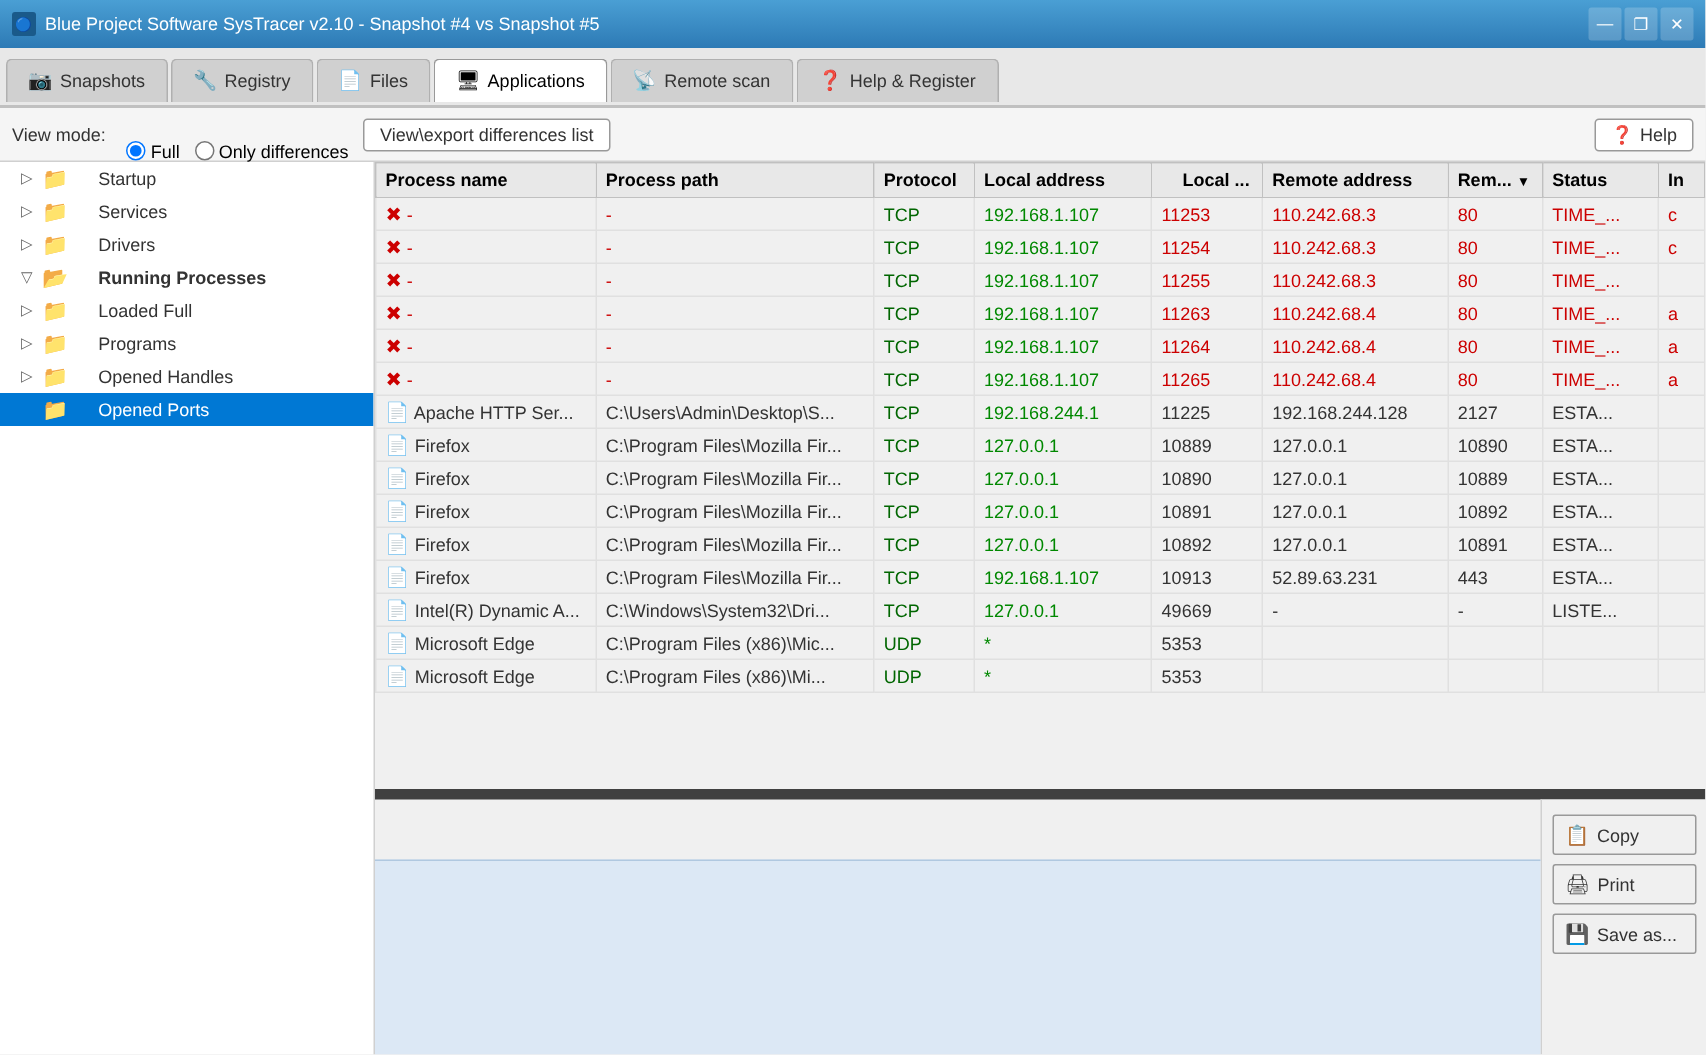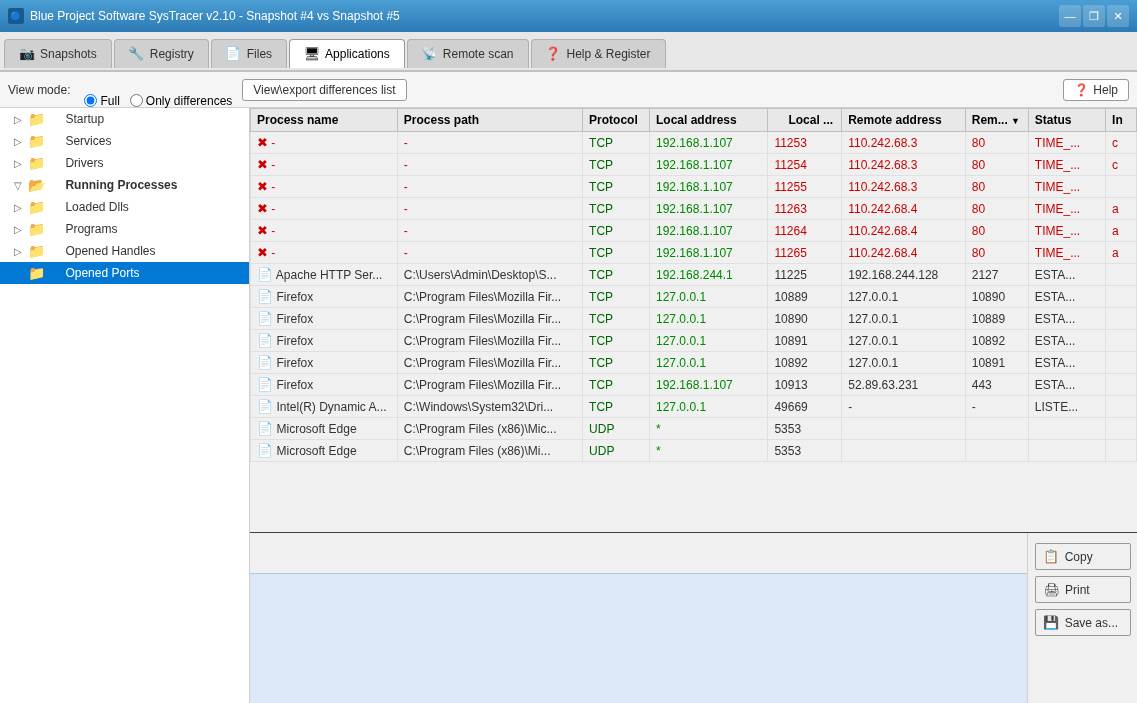--- a/index.html
+++ b/index.html
@@ -124,21 +124,21 @@
       flex: 1;
       display: flex;
       flex-direction: column;
       overflow: hidden;
     }
 
     
     .table-container {
       flex: 1;
       overflow: auto;
-      border-bottom: 1px solid #404040;
+      border-bottom: 7px solid #404040;
     }
 
     table {
       width: 100%;
       border-collapse: collapse;
       font-size: 12px;
     }
     thead tr {
       background: #e8e8e8;
       position: sticky;
@@ -307,21 +307,21 @@
       <span class="item-label">Drivers</span>
     </div>
     <div class="sidebar-item level1 bold">
       <span class="expand-icon">▽</span>
       <span class="folder-icon">📂</span>
       <span class="item-label">Running Processes</span>
     </div>
     <div class="sidebar-item level1">
       <span class="expand-icon">▷</span>
       <span class="folder-icon">📁</span>
-      <span class="item-label">Loaded Dlls</span>
+      <span class="item-label">Loaded Full</span>
     </div>
     <div class="sidebar-item level1">
       <span class="expand-icon">▷</span>
       <span class="folder-icon">📁</span>
       <span class="item-label">Programs</span>
     </div>
     <div class="sidebar-item level1">
       <span class="expand-icon">▷</span>
       <span class="folder-icon">📁</span>
       <span class="item-label">Opened Handles</span>

